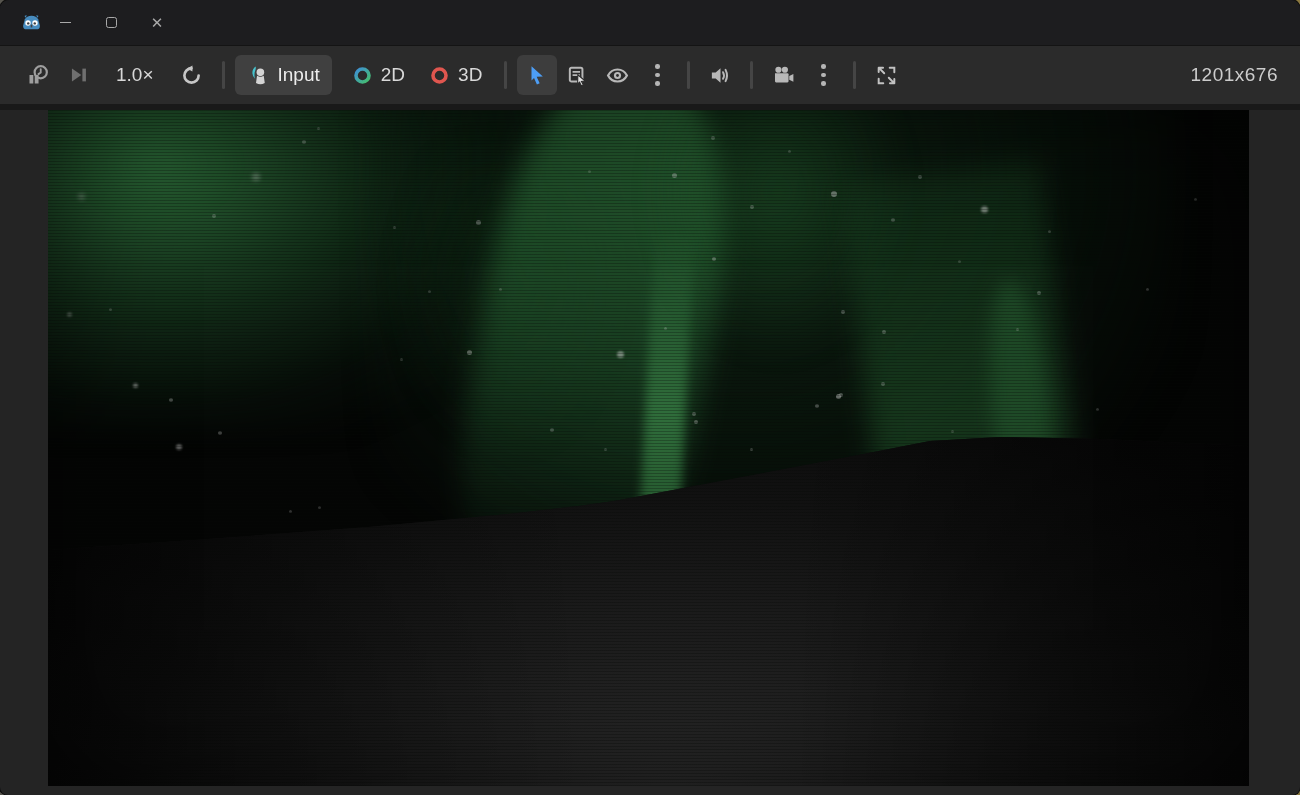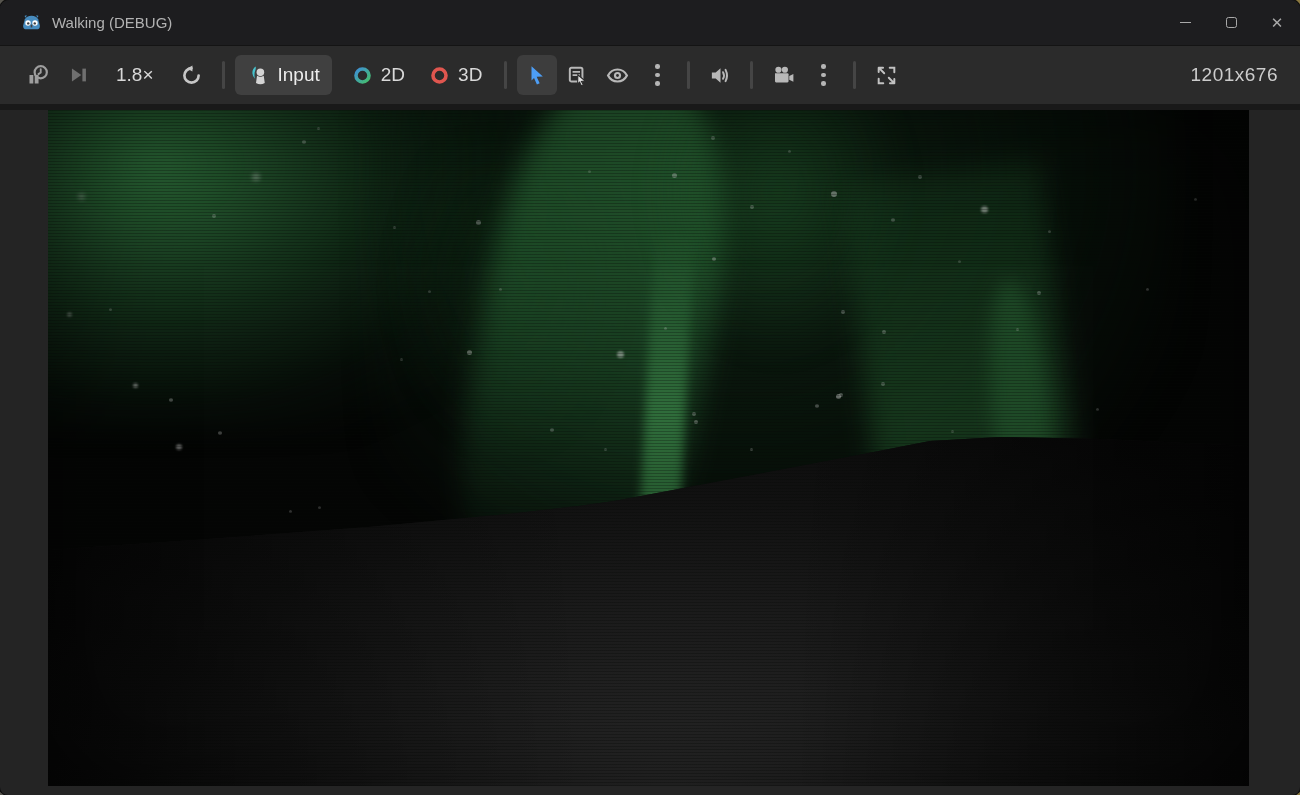--- a/index.html
+++ b/index.html
@@ -122,21 +122,20 @@
   <div class="titlebar">
     <svg class="app-icon" viewBox="0 0 24 24">
       <path fill="#478cbf" d="M4.4 8.2 L2.4 15.6 Q2.2 19.8 6.4 19.8 L17.6 19.8 Q21.8 19.8 21.6 15.6 L19.6 8.2 Q17.6 4.2 12 4.2 Q6.4 4.2 4.4 8.2 Z"></path>
       <path fill="#478cbf" d="M5.5 6.5 L4 4.5 L6.5 3.5 Z M18.5 6.5 L20 4.5 L17.5 3.5 Z"></path>
       <circle cx="8" cy="12.6" r="3.1" fill="#ffffff"></circle>
       <circle cx="16" cy="12.6" r="3.1" fill="#ffffff"></circle>
       <circle cx="8.3" cy="13" r="1.4" fill="#414042"></circle>
       <circle cx="15.7" cy="13" r="1.4" fill="#414042"></circle>
       <rect x="11.1" y="14.4" width="1.8" height="3.2" fill="#414042"></rect>
     </svg>
-    <span class="title">Walking (DEBUG)</span>
     <div class="win-controls">
       <div class="win-btn">
           <span class="glyph-min"></span>
         </div>
       <div class="win-btn">
           <span class="glyph-max"></span>
         </div>
       <div class="win-btn">
           <span class="glyph-close">✕</span>
         </div>
@@ -154,21 +153,21 @@
       </svg>
     </div>
 
     <div class="tb-btn">
       <svg width="22" height="22" viewBox="0 0 20 20">
         <path d="M4.5 4.2 L13 10 L4.5 15.8 Z" fill="#6f6f6f"></path>
         <rect x="14" y="4.2" width="3.2" height="11.6" fill="#6f6f6f"></rect>
       </svg>
     </div>
 
-    <span class="speed-label">1.8×</span>
+    <span class="speed-label">1.0×</span>
 
     <div class="tb-btn">
       <svg width="23" height="23" viewBox="0 0 20 20">
         <path d="M16.2 10 A6.2 6.2 0 1 1 10 3.8" fill="none" stroke="#c6c6c6" stroke-width="2.3" stroke-linecap="round"></path>
         <path d="M10.8 1.2 L10.8 6.6 L6.2 3.9 Z" fill="#c6c6c6"></path>
       </svg>
     </div>
 
     <div class="tb-sep"></div>
 

